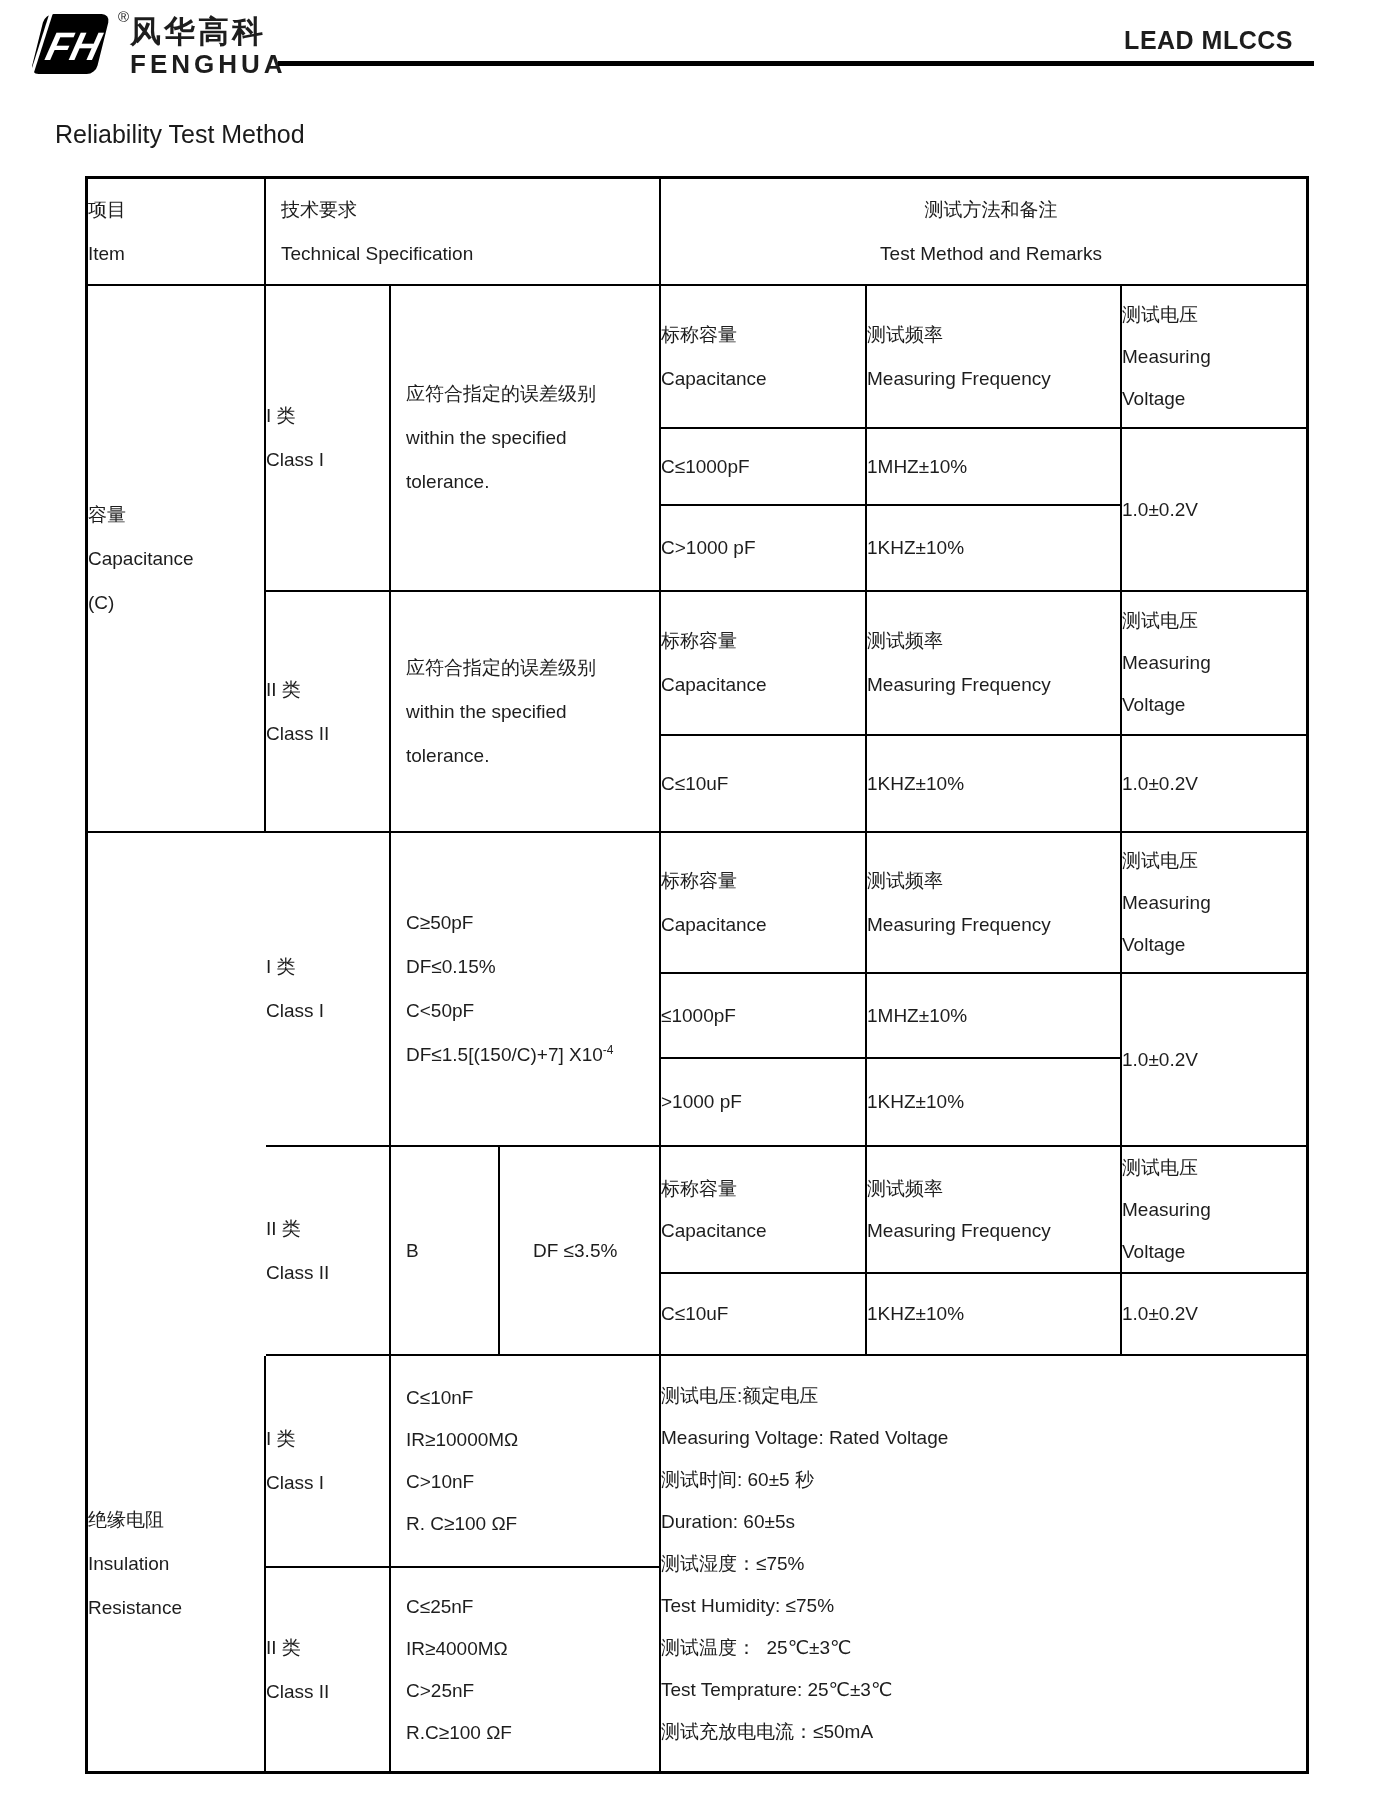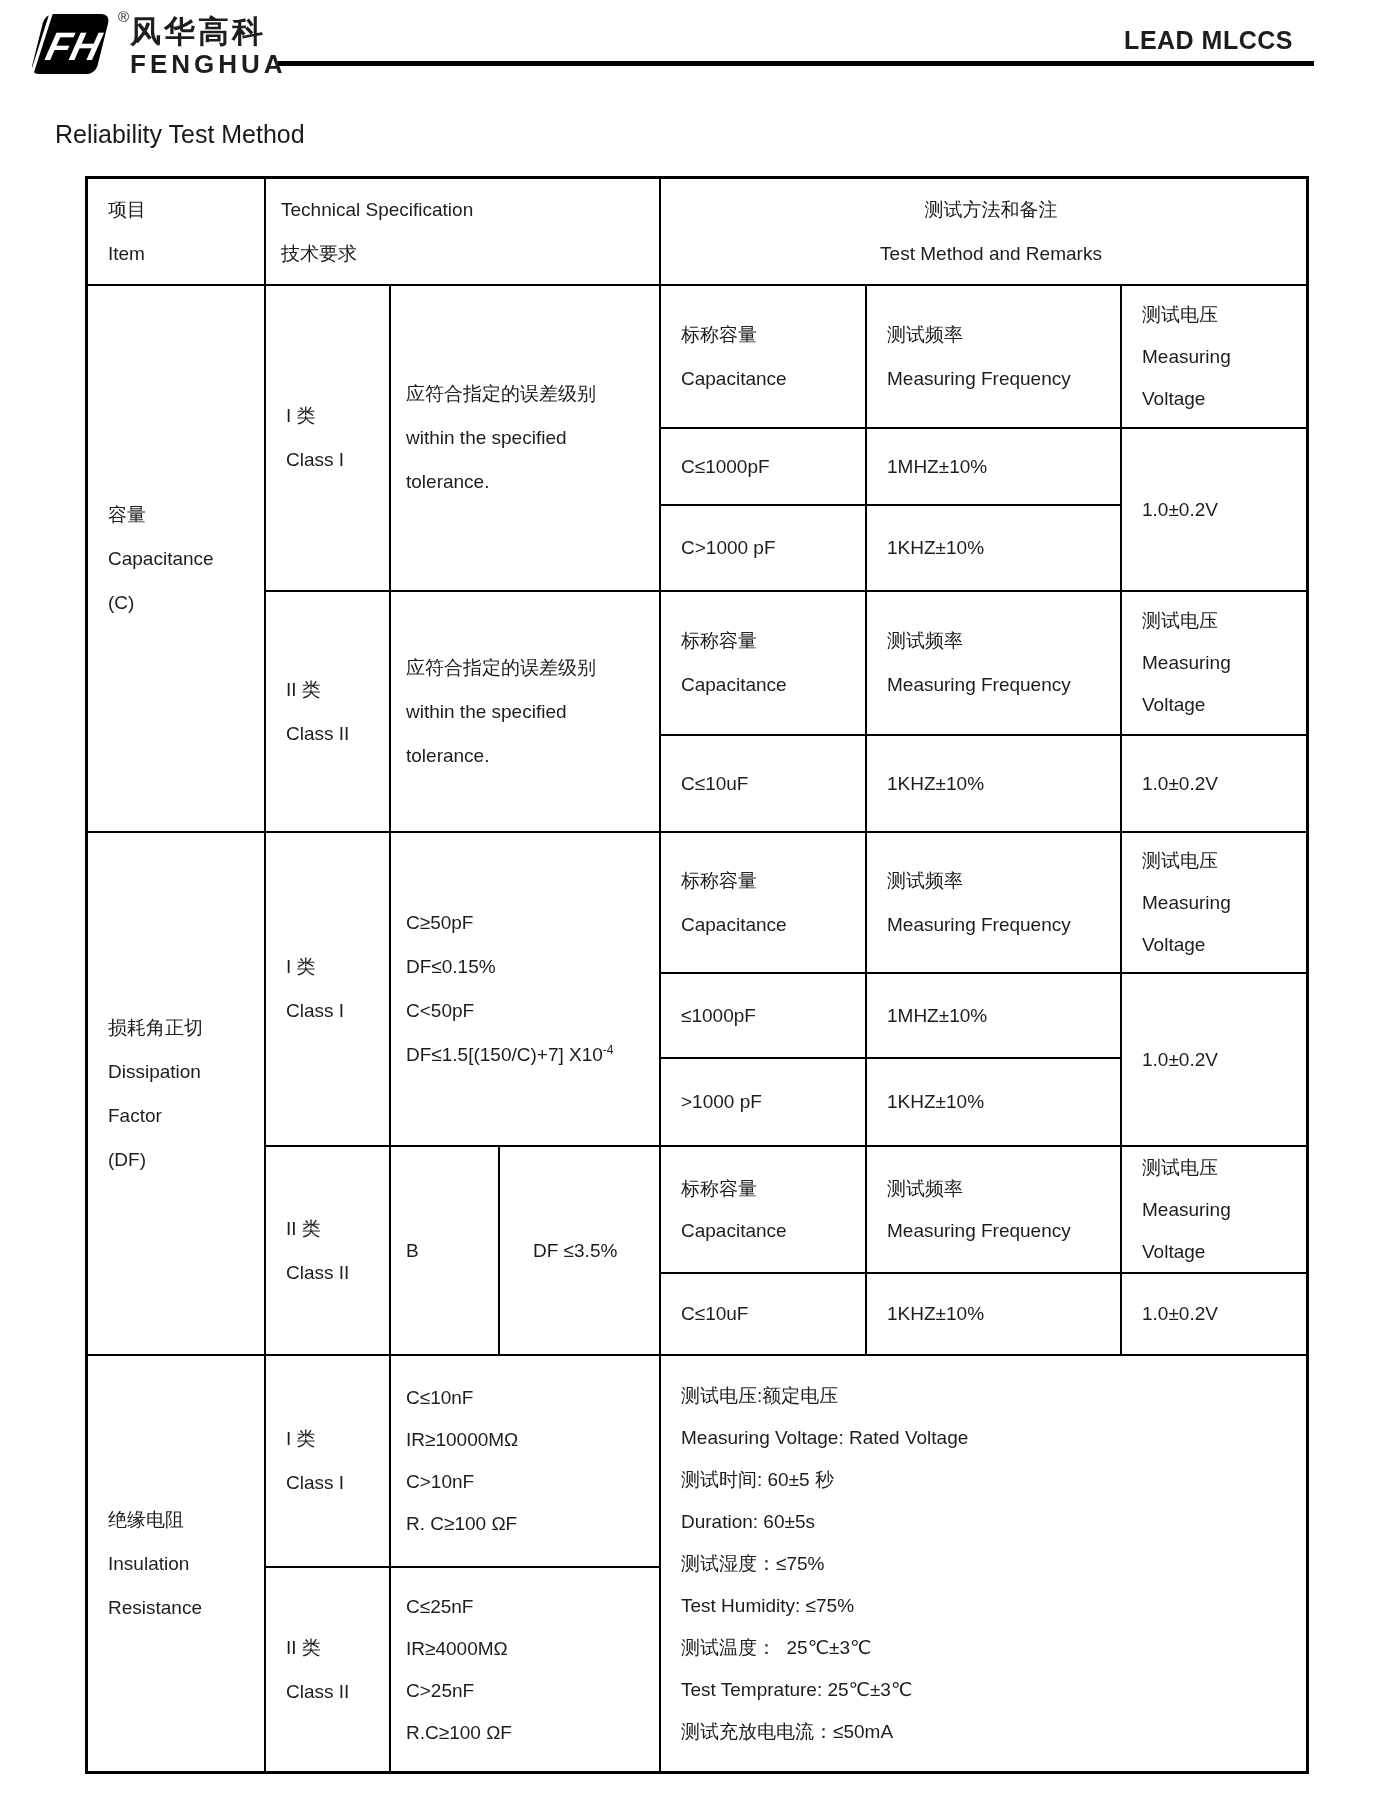--- a/index.html
+++ b/index.html
@@ -27,21 +27,21 @@
     display:grid;
     grid-template-columns:178px 125px 109px 161px 206px 255px 184px;
     grid-template-rows:107px 143px 77px 86px 144px 97px 141px 85px 88px 127px 82px 212px 203px;
     border:3px solid #000;
     font-size:19px;
   }
   .cell{
     border-right:2px solid #000;
     border-bottom:2px solid #000;
     display:flex;flex-direction:column;justify-content:center;
-    padding-left:20px;box-sizing:border-box;
+    box-sizing:border-box;
     overflow:hidden;
   }
   .cell.no-r{border-right:none;}
   .cell.no-b{border-bottom:none;}
   .cell.center{align-items:center;padding-left:15px;text-align:center;}
   .lines div{line-height:44px;white-space:pre-wrap;}
   .lines.tight div{line-height:42px;}
   .method-lines div{line-height:42px;white-space:pre-wrap;}
   .pad15{padding-left:15px;}
   sup{font-size:12px;line-height:0;}
@@ -73,22 +73,22 @@
   <div class="grid">
 
     <div class="cell" style="grid-area:1/1/2/2;">
       <div class="lines">
         <div>项目</div>
         <div>Item</div>
       </div>
     </div>
     <div class="cell pad15" style="grid-area:1/2/2/5;">
       <div class="lines">
+        <div>技术要求</div>
         <div>Technical Specification</div>
-        <div>技术要求</div>
       </div>
     </div>
     <div class="cell center no-r" style="grid-area:1/5/2/8;">
       <div class="lines">
         <div>测试方法和备注</div>
         <div>Test Method and Remarks</div>
       </div>
     </div>
 
     <div class="cell" style="grid-area:2/1/7/2;">
@@ -182,28 +182,20 @@
     <div class="cell" style="grid-area:6/5/7/6;">
       <div>C≤10uF</div>
     </div>
     <div class="cell" style="grid-area:6/6/7/7;">
       <div>1KHZ±10%</div>
     </div>
     <div class="cell no-r" style="grid-area:6/7/7/8;">
       <div>1.0±0.2V</div>
     </div>
 
-    <div class="cell" style="grid-area:7/1/12/2;">
-      <div class="lines">
-        <div>损耗角正切</div>
-        <div>Dissipation</div>
-        <div>Factor</div>
-        <div>(DF)</div>
-      </div>
-    </div>
 
     <div class="cell" style="grid-area:7/2/10/3;">
       <div class="lines">
         <div>I 类</div>
         <div>Class I</div>
       </div>
     </div>
     <div class="cell pad15" style="grid-area:7/3/10/5;">
       <div class="lines">
         <div>C≥50pF</div>

